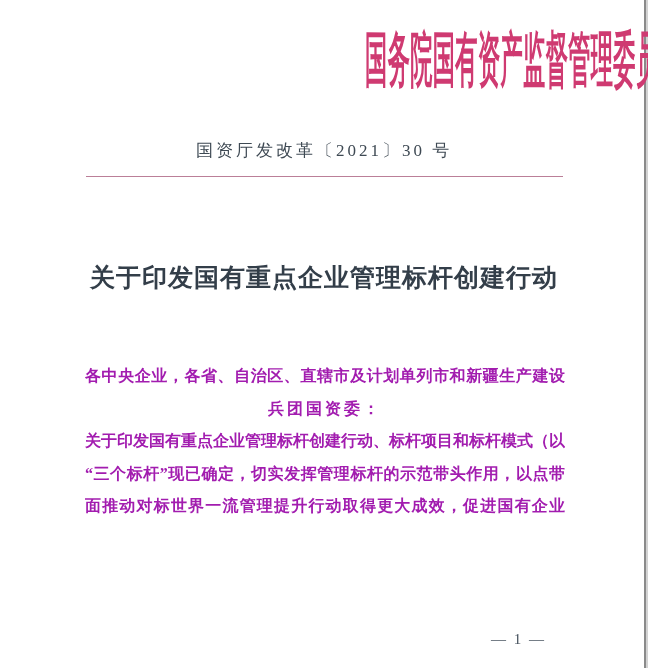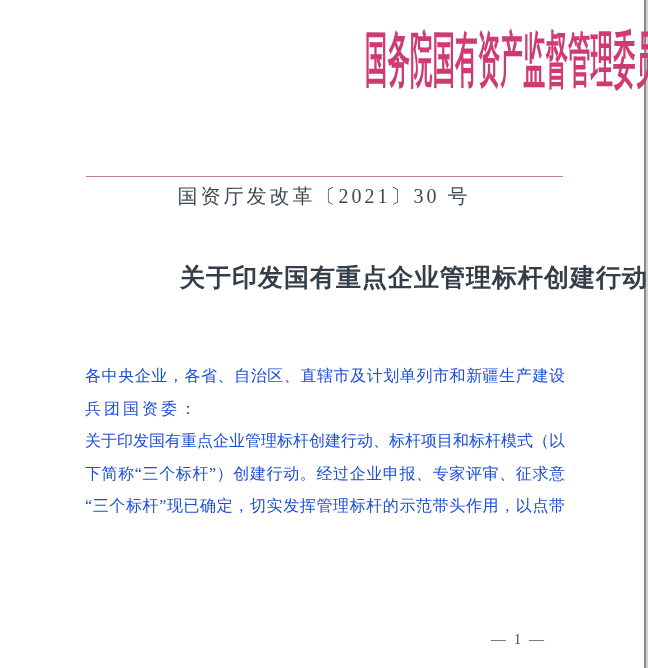--- a/index.html
+++ b/index.html
@@ -48,67 +48,67 @@
     transform: scaleX(0.37);
     transform-origin: 50% 50%;
   }
   
   .doc-number {
     position: absolute;
     top: 139px;
     left: 0;
     width: 100%;
     text-align: center;
-    font-size: 20px;
+    font-size: 17px;
     letter-spacing: 3px;
     color: #3e4953;
-    margin-top: 44px;
   }
   
   .red-rule {
     position: absolute;
     top: 176px;
     left: 86px;
     width: 477px;
     height: 1px;
     background: #bb7f98;
   }
   
   .doc-title {
     position: absolute;
     top: 257px;
     left: 0;
     width: 100%;
-    text-align: right;
+    text-align: center;
     font-size: 25px;
     font-weight: bold;
     line-height: 41px;
     letter-spacing: 1px;
     color: #333e49;
   }
   
   .body-text {
     position: absolute;
     top: 360px;
     left: 85px;
     width: 480px;
     font-size: 16px;
     line-height: 32.6px;
-    color: #1d4ed8;
+    color: #a21caf;
+    font-weight: bold;
   }
   .body-text .line {
     height: 32.6px;
     overflow: hidden;
   }
   .body-text .line.fill {
     text-align: justify;
     text-align-last: justify;
   }
   .body-text .line:not(.fill) {
-    text-align: left;
+    text-align: center;
     letter-spacing: 3px;
   }
   
   .page-number {
     position: absolute;
     top: 631px;
     right: 102px;
     font-size: 15px;
     letter-spacing: 2px;
     color: #46525e;
@@ -132,19 +132,19 @@
   <div class="red-rule"></div>
 
   <div class="doc-title">
     <div>关于印发国有重点企业管理标杆创建行动</div>
   </div>
 
   <div class="body-text">
       <div class="line fill">各中央企业，各省、自治区、直辖市及计划单列市和新疆生产建设</div>
       <div class="line">兵团国资委：</div>
       <div class="line fill">关于印发国有重点企业管理标杆创建行动、标杆项目和标杆模式（以</div>
-      <div class="line fill">下简称“三个标杆”）创建行动。经过企业申报、专家评审、征求意</div>
       <div class="line fill">“三个标杆”现已确定，切实发挥管理标杆的示范带头作用，以点带</div>
+      <div class="line fill">面推动对标世界一流管理提升行动取得更大成效，促进国有企业</div>
     </div>
 
   <div class="page-number">— 1 —</div>
 
 </div>
 
 </body></html>

